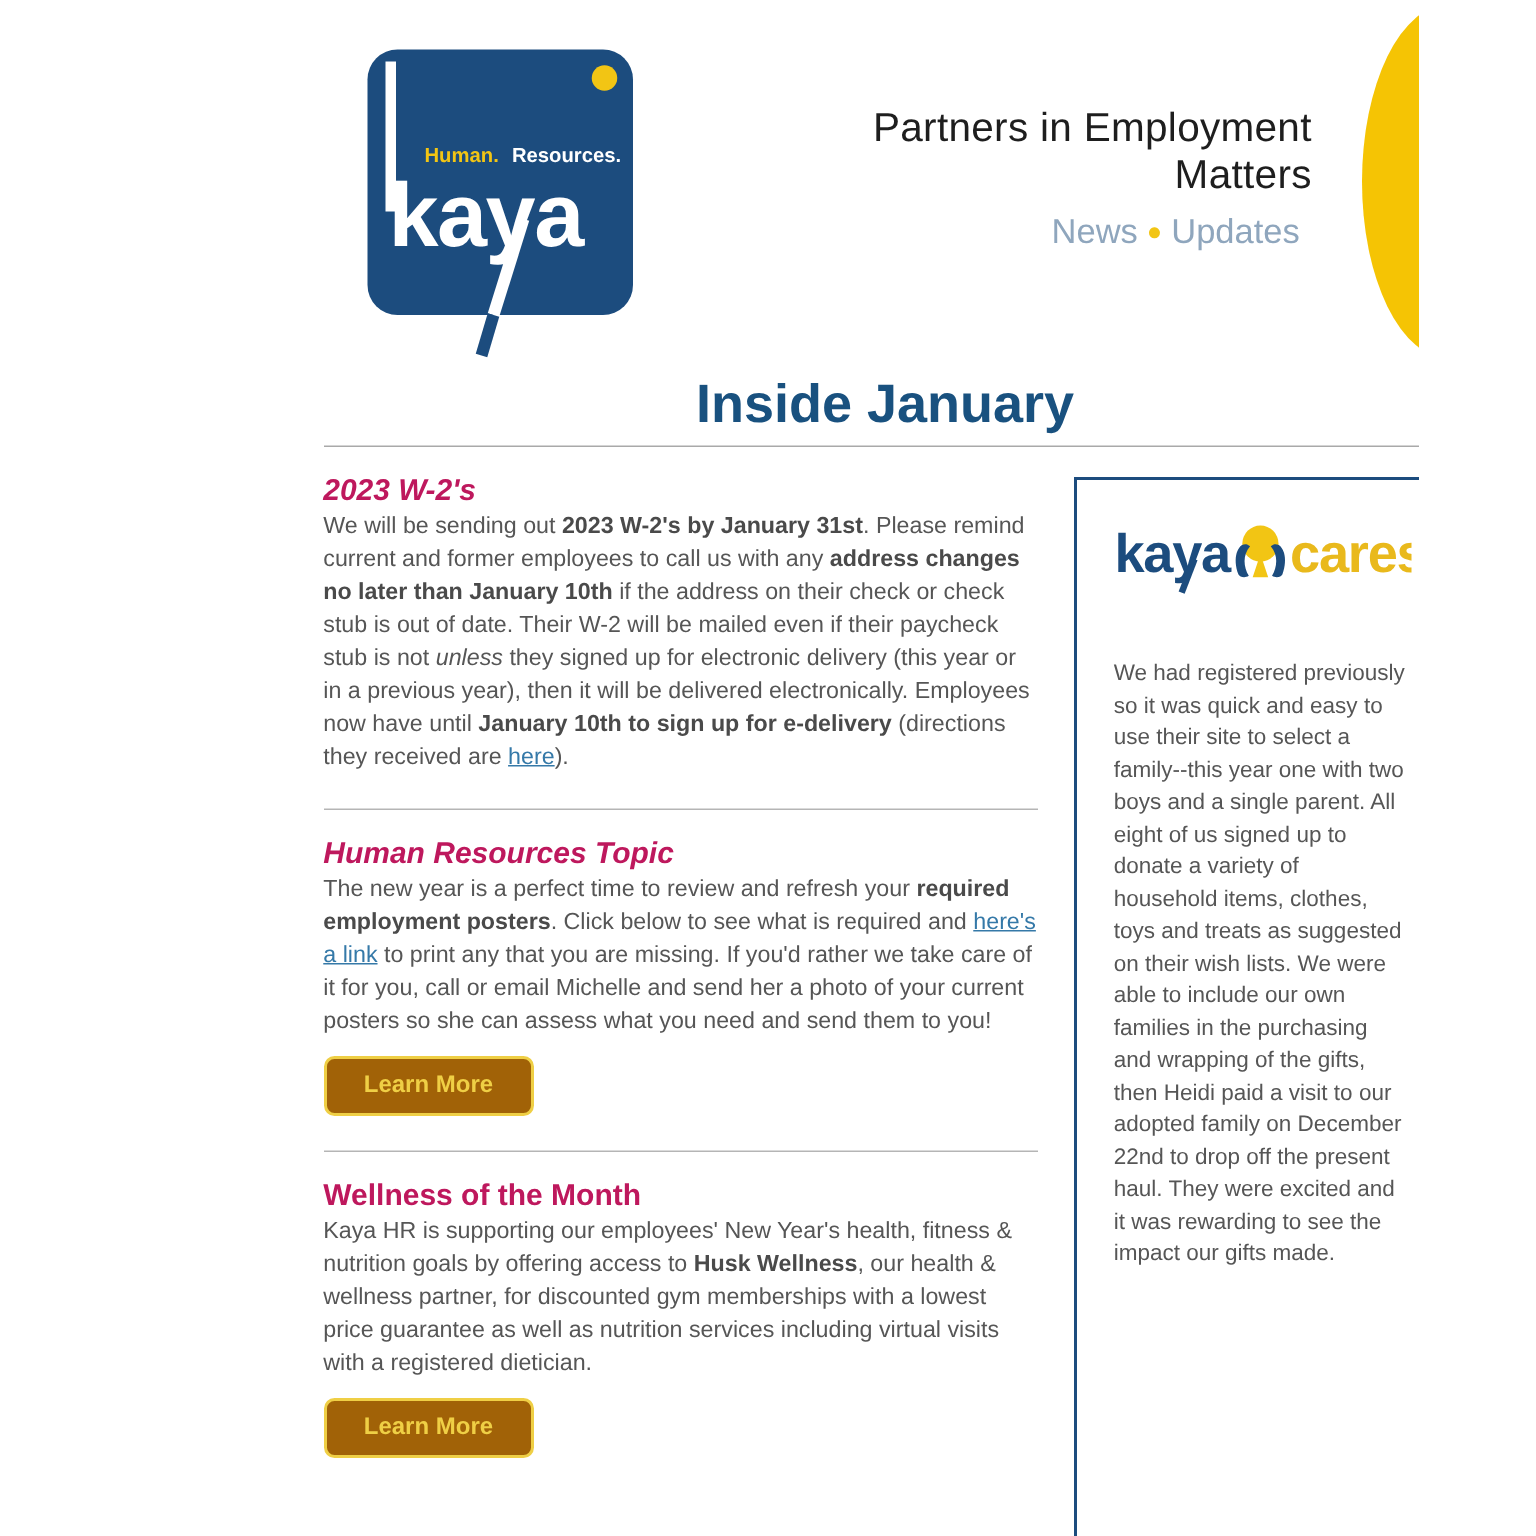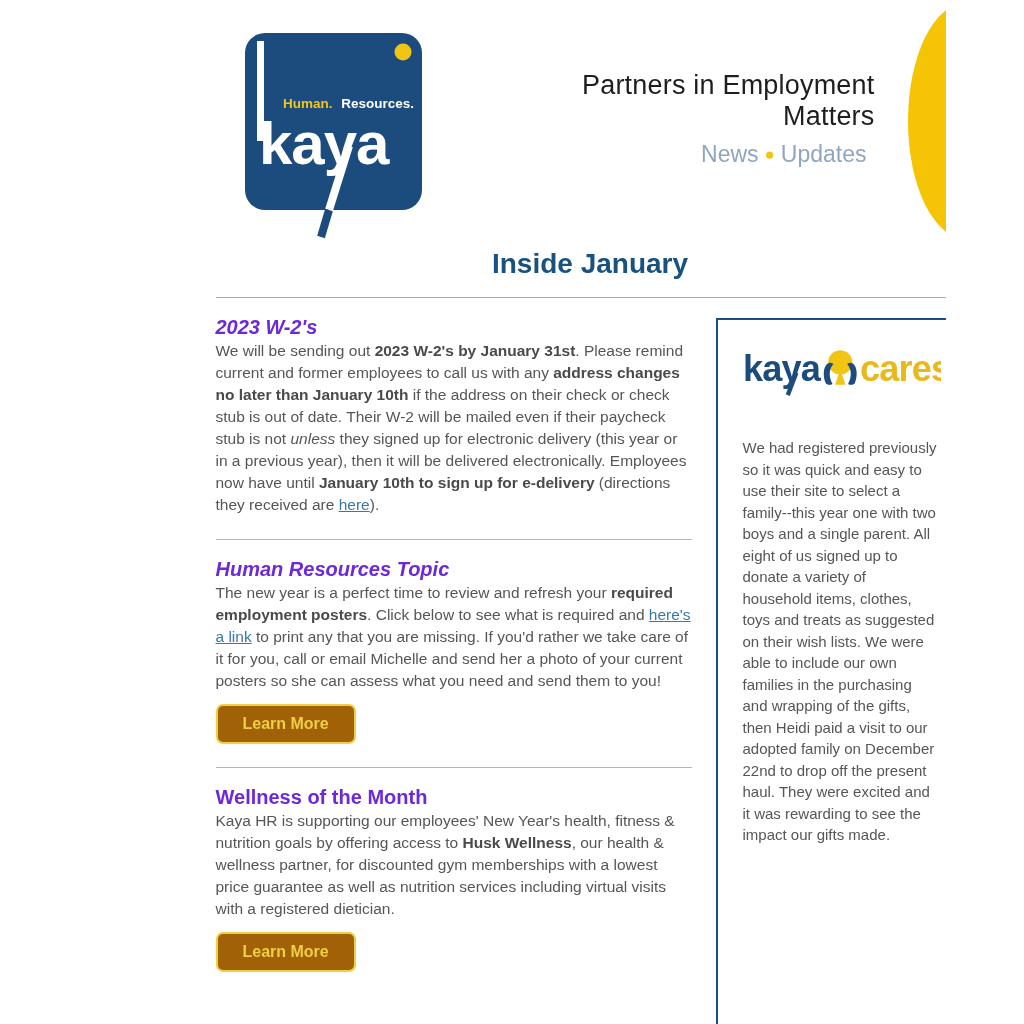--- a/index.html
+++ b/index.html
@@ -11,26 +11,26 @@
   .logo-wrap { position:absolute; left:158px; top:26px; width:200px; height:220px; }
   .tagline-block { position:absolute; left:420px; top:70px; width:376px; text-align:right; }
   .tagline { font-size:27px; color:#1e1e1e; letter-spacing:0.2px; }
   .subnav { margin-top:9px; font-size:23px; color:#8fa6bd; padding-right:8px; }
   .subnav .dot { color:#f2c514; font-size:17px; vertical-align:2px; padding:0 6px; }
   .yellow-cap { position:absolute; left:829px; top:3px; width:58px; height:236px;
                 background:#f5c404; border-radius:100% 0 0 100% / 50% 0 0 50%; }
 
   
   .page-title { position:absolute; left:137px; top:248px; width:749px; text-align:center;
-                font-size:28px; font-weight:bold; color:#19517f; }
+                font-size:36px; font-weight:bold; color:#19517f; }
   .rule-full { position:absolute; left:137px; top:297px; width:749px; border-top:1px solid #a9a9a9; }
 
   
   .left-col { position:absolute; left:137px; top:316px; width:476px; }
-  .sec-heading { font-size:20px; color:#6d28d9; font-weight:bold; font-style:italic; }
+  .sec-heading { font-size:20px; color:#be185d; font-weight:bold; font-style:italic; }
   .sec-heading.upright { font-style:normal; }
   .sec-body { margin-top:1px; font-size:15.5px; line-height:22px; color:#565656; }
   .sec-body .b { font-weight:bold; color:#4a4a4a; }
   .sec-body .i { font-style:italic; }
   a.lnk { color:#3579a8; text-decoration:underline; cursor:pointer; }
   .sec-rule { border:none; border-top:1px solid #b5b5b5; margin:23px 0 18px 0; }
   .learn-btn { display:inline-block; margin-top:12px; padding:9px 25px; border:2px solid #efcf45;
                border-radius:7px; background:#a16207; color:#efcf45; font-size:16px; font-weight:bold;
                cursor:pointer; font-family:"Liberation Sans", sans-serif; }
 

